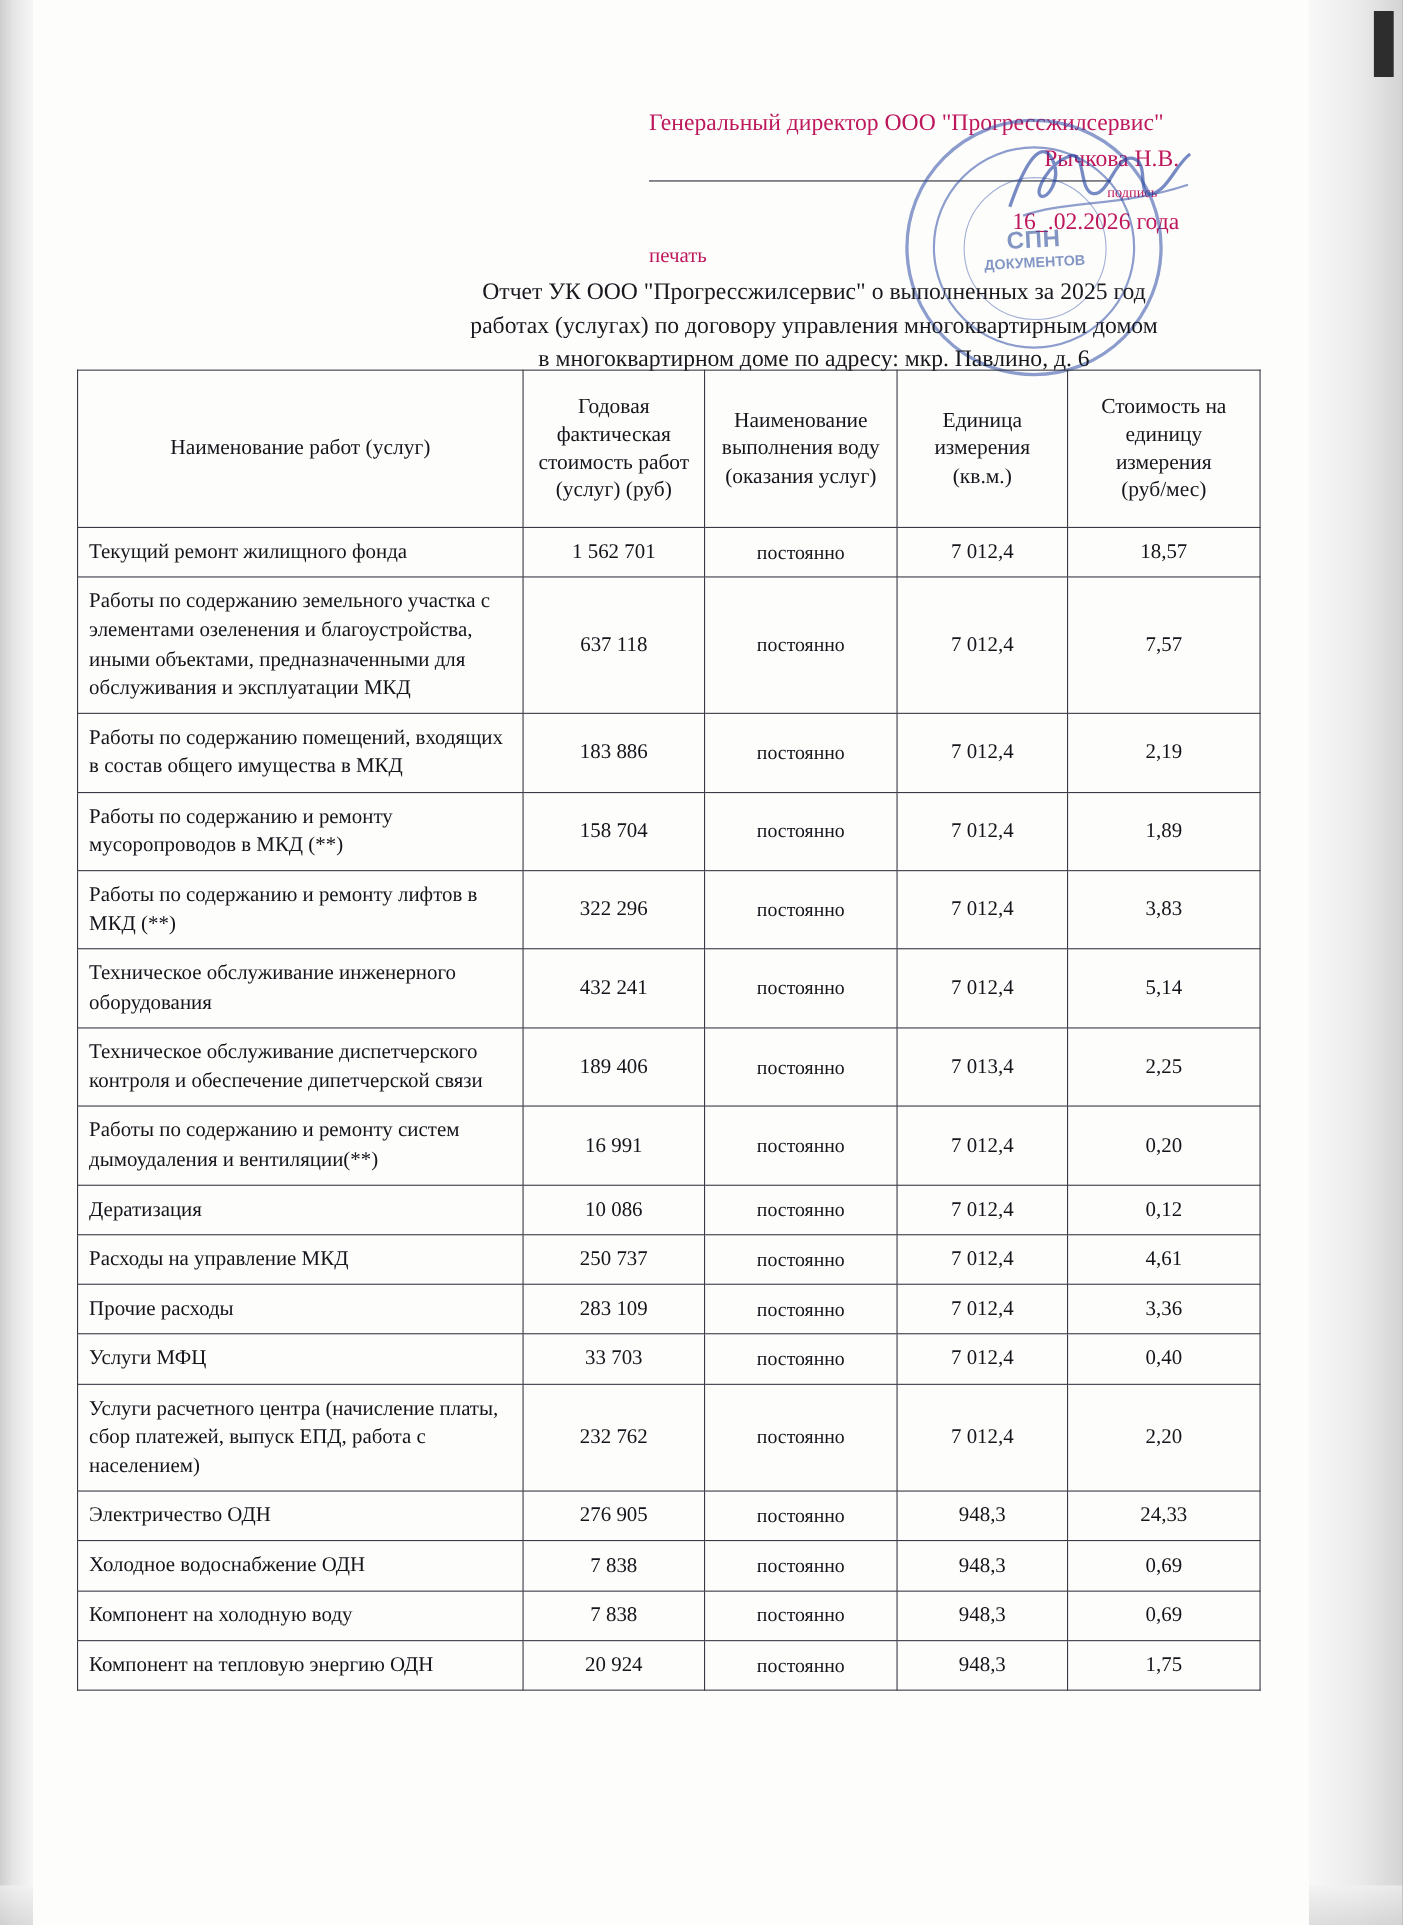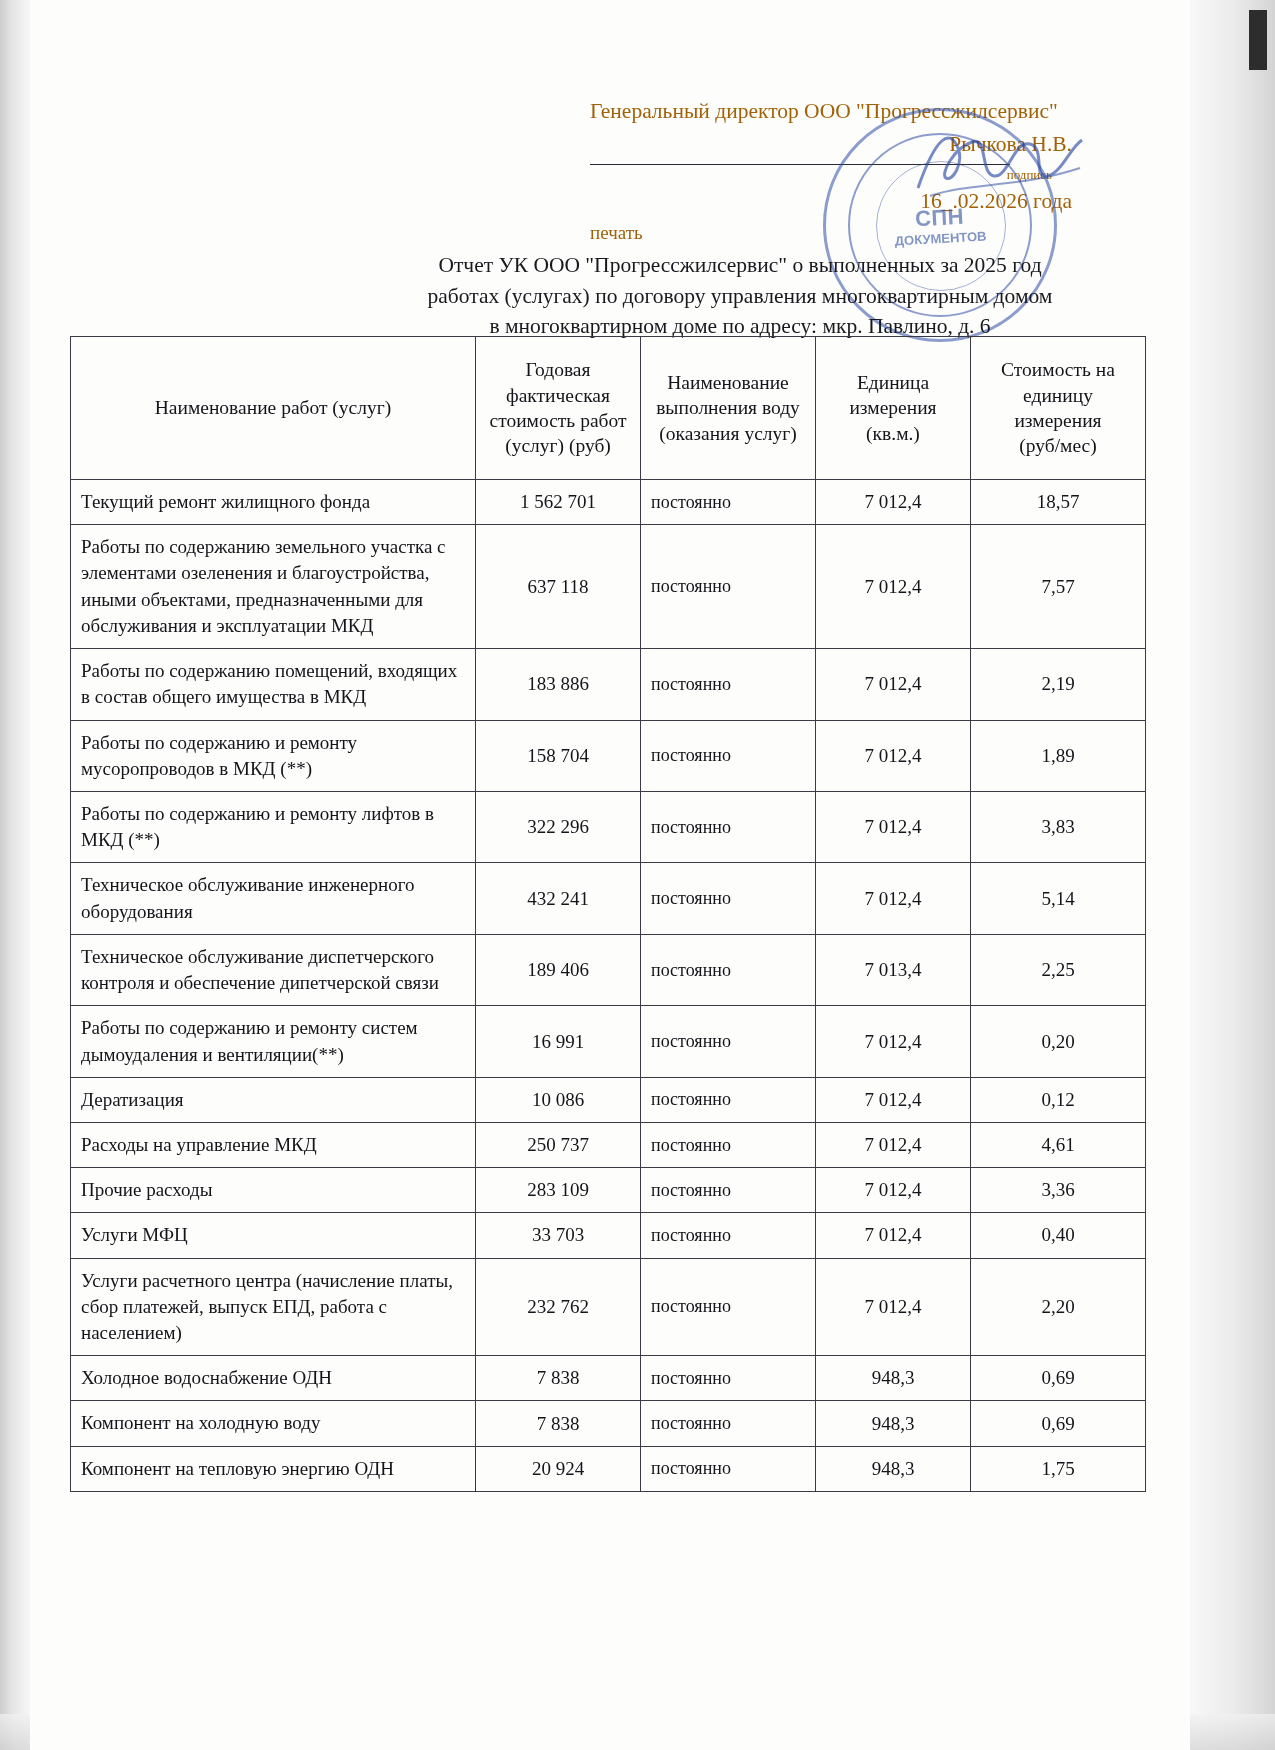--- a/index.html
+++ b/index.html
@@ -62,21 +62,21 @@
   }
 
   
   .header-block {
     position: absolute;
     left: 560px;
     top: 95px;
     width: 520px;
     text-align: left;
     font-size: 21.5px;
-    color: #a16207;
+    color: #be185d;
     line-height: 1.55;
   }
   .header-line-1 { white-space: nowrap; }
   .header-name {
     text-align: right;
     padding-right: 38px;
   }
   .sig-rule {
     margin: 2px 0 0 0;
     width: 420px;
@@ -141,20 +141,21 @@
     padding: 9px 10px;
   }
   td.c-name {
     text-align: left;
     line-height: 1.38;
   }
   td.c-cost, td.c-unit, td.c-price {
     text-align: center;
   }
   td.c-period {
+    text-align: center;
     font-size: 18px;
   }
   col.w-name  { width: 405px; }
   col.w-cost  { width: 165px; }
   col.w-per   { width: 175px; }
   col.w-unit  { width: 155px; }
   col.w-price { width: 175px; }
 
   
   .stamp {
@@ -375,20 +376,27 @@
               <td class="c-price">0,40</td>
             </tr>
             <tr>
               <td class="c-name">Услуги расчетного центра (начисление платы, сбор платежей, выпуск ЕПД, работа с населением)</td>
               <td class="c-cost">232 762</td>
               <td class="c-period">постоянно</td>
               <td class="c-unit">7 012,4</td>
               <td class="c-price">2,20</td>
             </tr>
             <tr>
+              <td class="c-name">Электричество ОДН</td>
+              <td class="c-cost">276 905</td>
+              <td class="c-period">постоянно</td>
+              <td class="c-unit">948,3</td>
+              <td class="c-price">24,33</td>
+            </tr>
+            <tr>
               <td class="c-name">Холодное водоснабжение ОДН</td>
               <td class="c-cost">7 838</td>
               <td class="c-period">постоянно</td>
               <td class="c-unit">948,3</td>
               <td class="c-price">0,69</td>
             </tr>
             <tr>
               <td class="c-name">Компонент на холодную воду</td>
               <td class="c-cost">7 838</td>
               <td class="c-period">постоянно</td>

